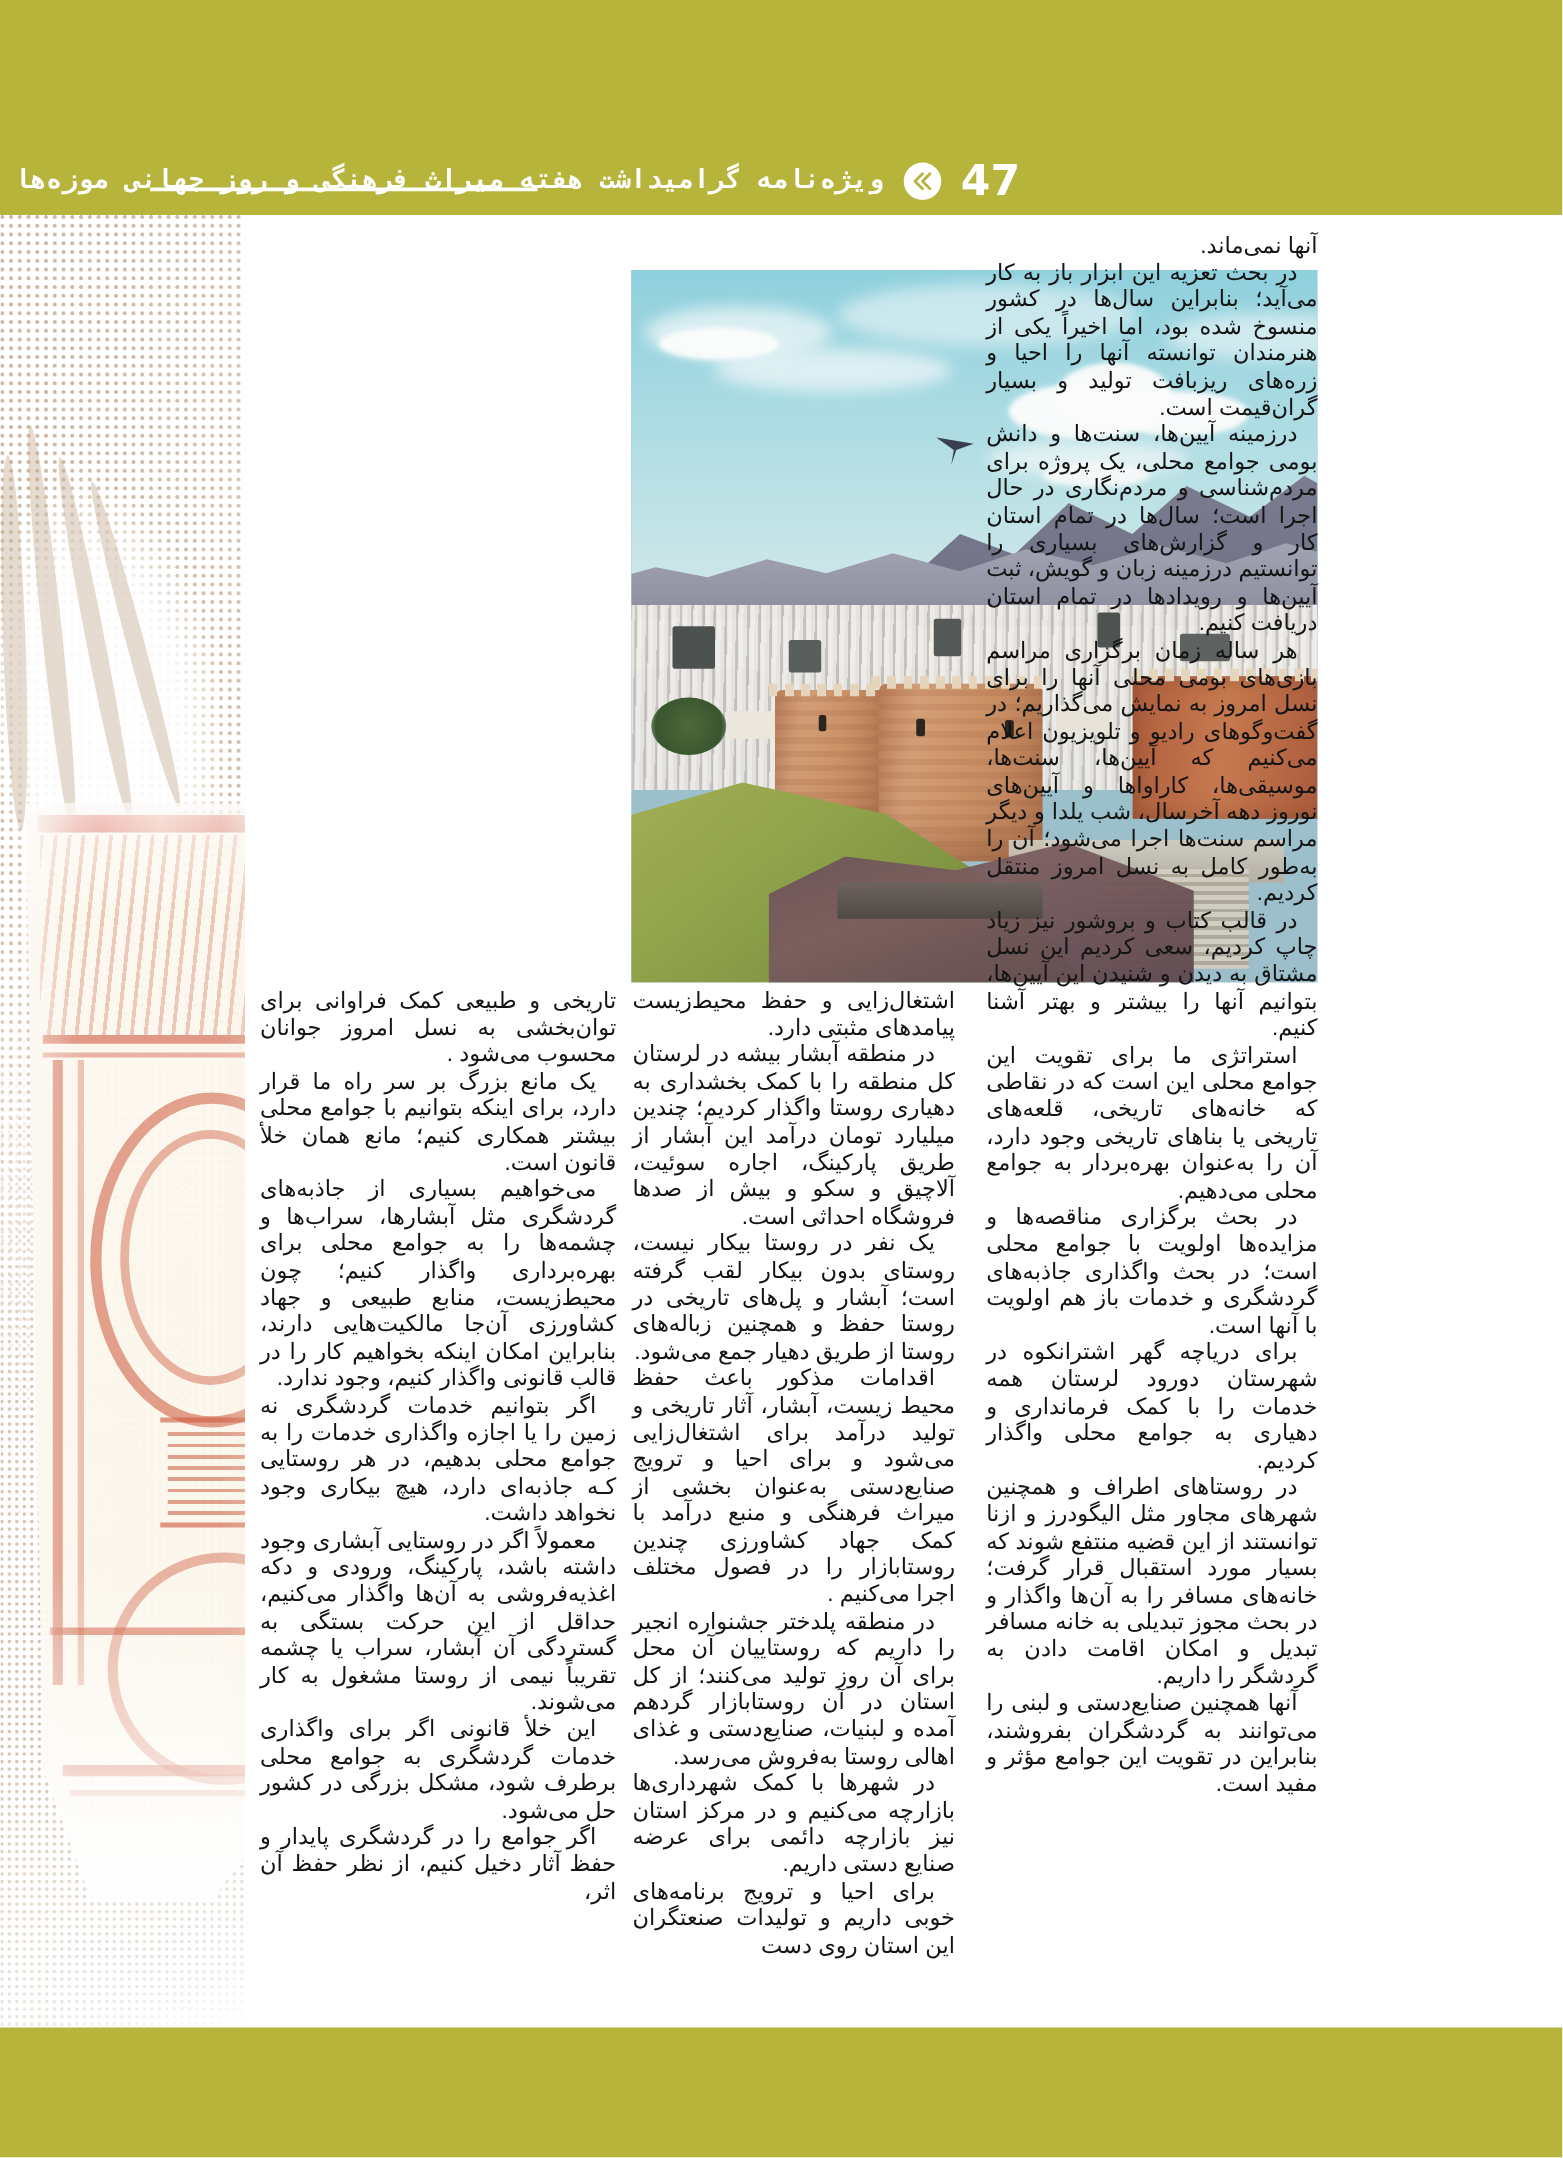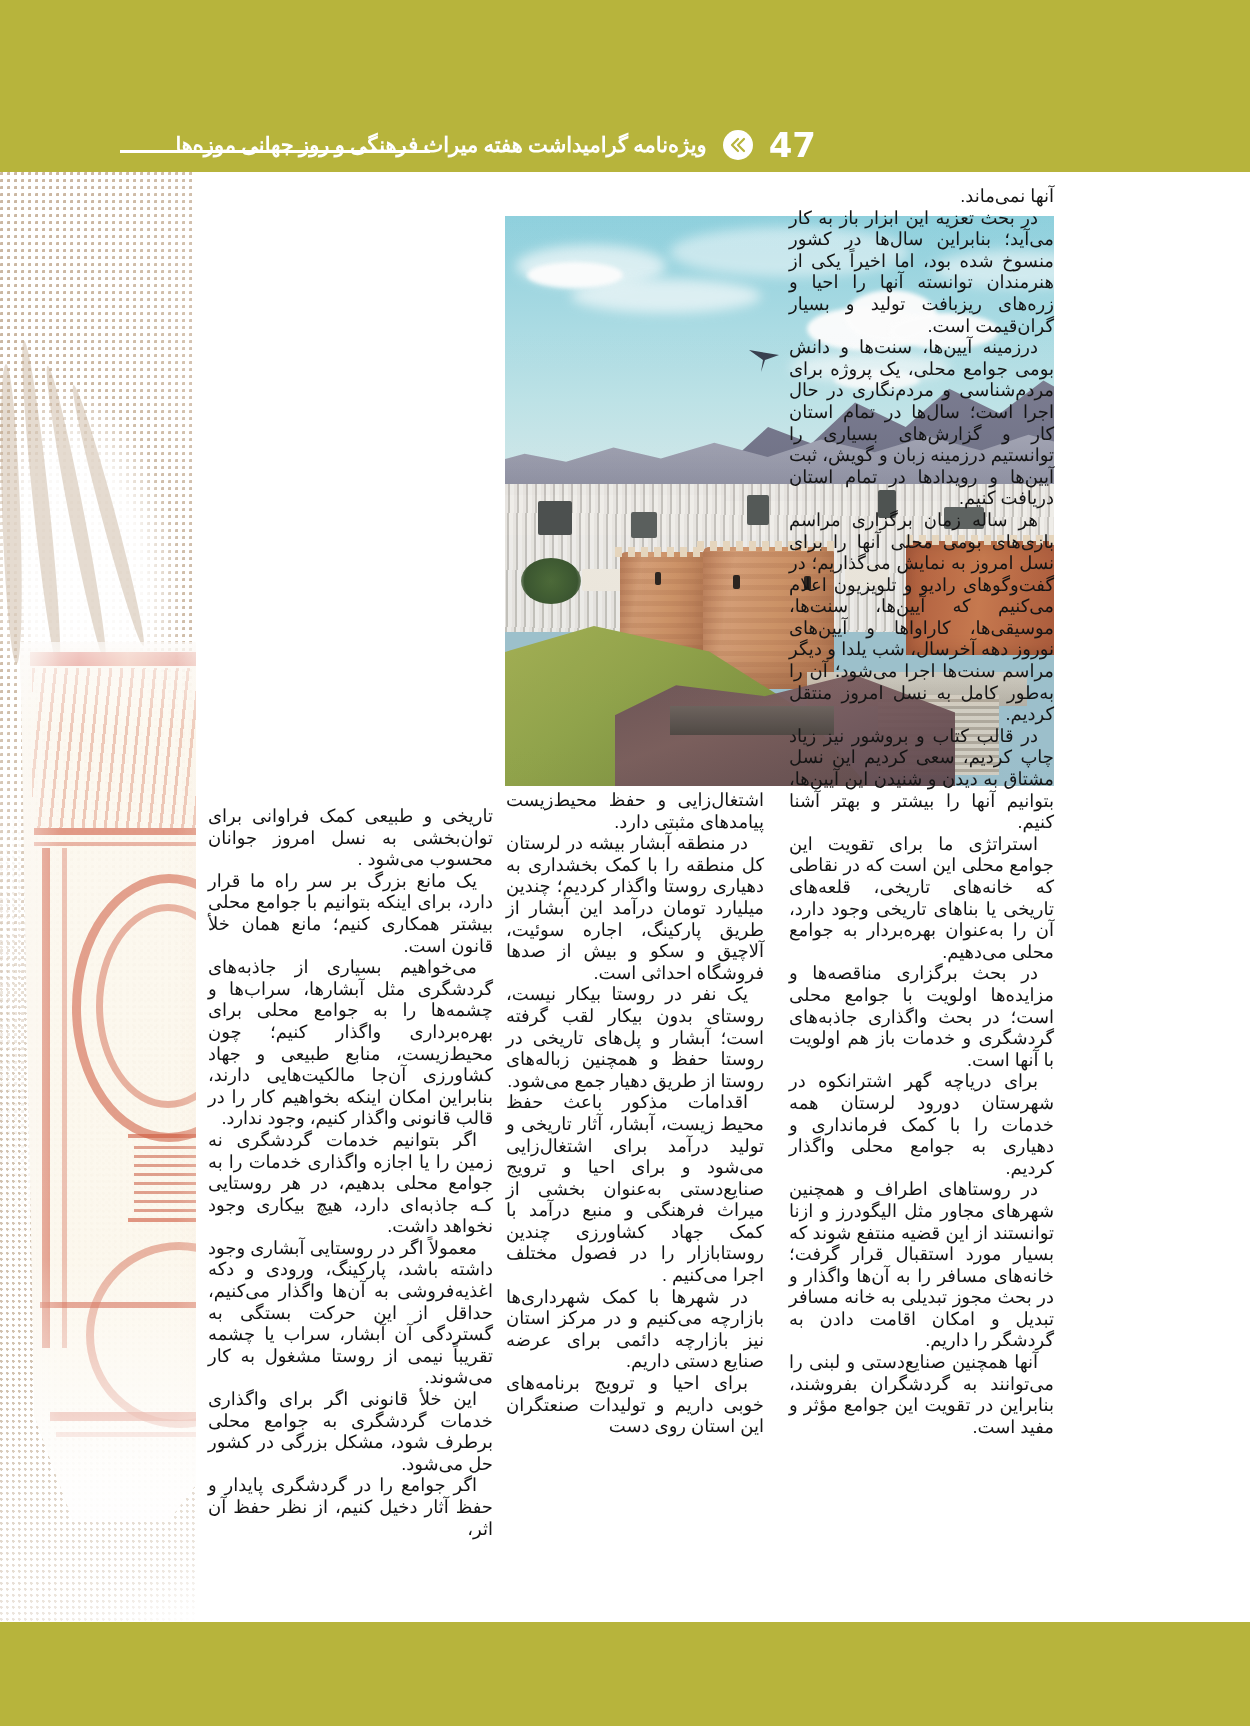--- a/index.html
+++ b/index.html
@@ -20,21 +20,21 @@
     position:absolute;left:0;top:0;width:100%;height:100%;
   }
   .header-row{
     position:absolute;right:430px;top:128px;
     display:flex;flex-direction:row;align-items:center;gap:0px;
     direction:rtl;
   }
   .header-title{
     color:#ffffff;font-size:21px;font-weight:bold;
     letter-spacing:0px;line-height:1;white-space:nowrap;
-    font-family:Liberation Serif, serif;
+    font-family:Liberation Mono, monospace;
     direction:rtl;unicode-bidi:isolate;
   }
   .chev-badge{
     width:30px;height:30px;border-radius:50%;
     background:#ffffff;margin:0 16px;
     display:flex;align-items:center;justify-content:center;
     flex:0 0 auto;
   }
   .chev-badge svg{display:block;}
   .page-num{
@@ -246,21 +246,21 @@
     -webkit-hyphens:none;hyphens:none;
   }
   .col p{margin:0;text-indent:16px;}
   .col p.noind{text-indent:0;}
   .col-right{right:0;top:0;width:265px;}
   .col-mid{right:290px;top:0;width:258px;}
   .col-left{right:561px;top:0;width:285px;}
 
   .col-mid.below, .col-left.below{top:604px;}
   .col-mid.below{width:258px;}
-  .col-left.below{width:285px;margin-top:16px;}
+  .col-left.below{width:285px;}
 </style>
 </head>
 <body>
 
 <div class="page">
 
   <div class="top-band">
     <div class="band-inner">
       <div class="head-rule"></div>
       <div class="header-row">
@@ -388,20 +388,21 @@
       <p>برای دریاچه گهر اشترانکوه در شهرستان دورود لرستان همه خدمات را با کمک فرمانداری و دهیاری به جوامع محلی واگذار کردیم.</p>
       <p>در روستاهای اطراف و همچنین شهرهای مجاور مثل الیگودرز و ازنا توانستند از این قضیه منتفع شوند که بسیار مورد استقبال قرار گرفت؛ خانه‌های مسافر را به آن‌ها واگذار و در بحث مجوز تبدیلی به خانه مسافر تبدیل و امکان اقامت دادن به گردشگر را داریم.</p>
       <p>آنها همچنین صنایع‌دستی و لبنی را می‌توانند به گردشگران بفروشند، بنابراین در تقویت این جوامع مؤثر و مفید است.</p>
     </div>
 
     <div class="col col-mid below">
       <p class="noind">اشتغال‌زایی و حفظ محیط‌زیست پیامدهای مثبتی دارد.</p>
       <p>در منطقه آبشار بیشه در لرستان کل منطقه را با کمک بخشداری به دهیاری روستا واگذار کردیم؛ چندین میلیارد تومان درآمد این آبشار از طریق پارکینگ، اجاره سوئیت، آلاچیق و سکو و بیش از صدها فروشگاه احداثی است.</p>
       <p>یک نفر در روستا بیکار نیست، روستای بدون بیکار لقب گرفته است؛ آبشار و پل‌های تاریخی در روستا حفظ و همچنین زباله‌های روستا از طریق دهیار جمع می‌شود.</p>
       <p>اقدامات مذکور باعث حفظ محیط زیست، آبشار، آثار تاریخی و تولید درآمد برای اشتغال‌زایی می‌شود و برای احیا و ترویج صنایع‌دستی به‌عنوان بخشی از میراث فرهنگی و منبع درآمد با کمک جهاد کشاورزی چندین روستابازار را در فصول مختلف اجرا می‌کنیم .</p>
+      <p>در منطقه پلدختر جشنواره انجیر را داریم که روستاییان آن محل برای آن روز تولید می‌کنند؛ از کل استان در آن روستابازار گردهم آمده و لبنیات، صنایع‌دستی و غذای اهالی روستا به‌فروش می‌رسد.</p>
       <p>در شهرها با کمک شهرداری‌ها بازارچه می‌کنیم و در مرکز استان نیز بازارچه دائمی برای عرضه صنایع دستی داریم.</p>
       <p>برای احیا و ترویج برنامه‌های خوبی داریم و تولیدات صنعتگران این استان روی دست</p>
     </div>
 
     <div class="col col-left below">
       <p class="noind">تاریخی و طبیعی کمک فراوانی برای توان‌بخشی به نسل امروز جوانان محسوب می‌شود .</p>
       <p>یک مانع بزرگ بر سر راه ما قرار دارد، برای اینکه بتوانیم با جوامع محلی بیشتر همکاری کنیم؛ مانع همان خلأ قانون است.</p>
       <p>می‌خواهیم بسیاری از جاذبه‌های گردشگری مثل آبشارها، سراب‌ها و چشمه‌ها را به جوامع محلی برای بهره‌برداری واگذار کنیم؛ چون محیط‌زیست، منابع طبیعی و جهاد کشاورزی آن‌جا مالکیت‌هایی دارند، بنابراین امکان اینکه بخواهیم کار را در قالب قانونی واگذار کنیم، وجود ندارد.</p>
       <p>اگر بتوانیم خدمات گردشگری نه زمین را یا اجازه واگذاری خدمات را به جوامع محلی بدهیم، در هر روستایی کـه جاذبه‌ای دارد، هیچ بیکاری وجود نخواهد داشت.</p>
       <p>معمولاً اگر در روستایی آبشاری وجود داشته باشد، پارکینگ، ورودی و دکه اغذیه‌فروشی به آن‌ها واگذار می‌کنیم، حداقل از این حرکت بستگی به گستردگی آن آبشار، سراب یا چشمه تقریباً نیمی از روستا مشغول به کار می‌شوند.</p>

